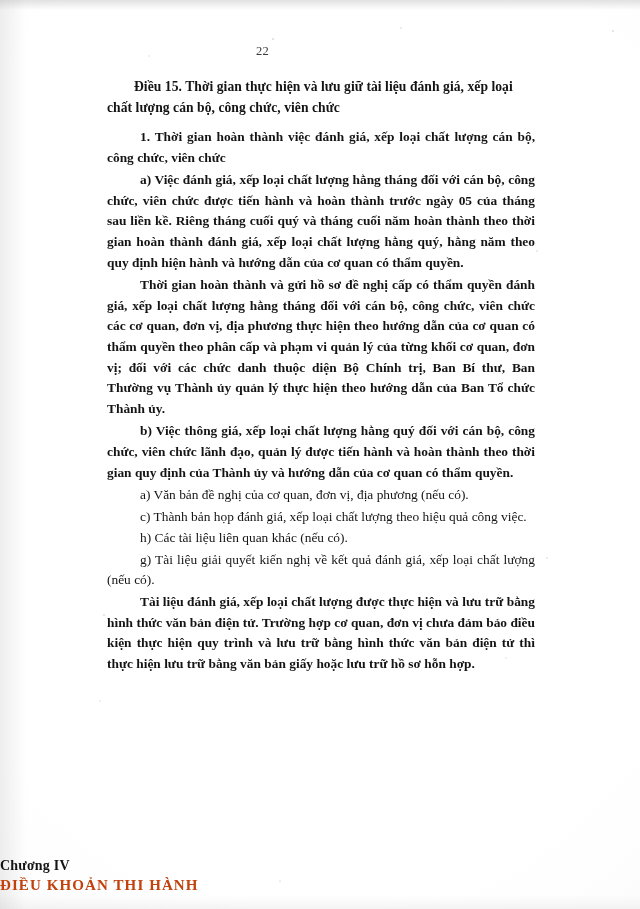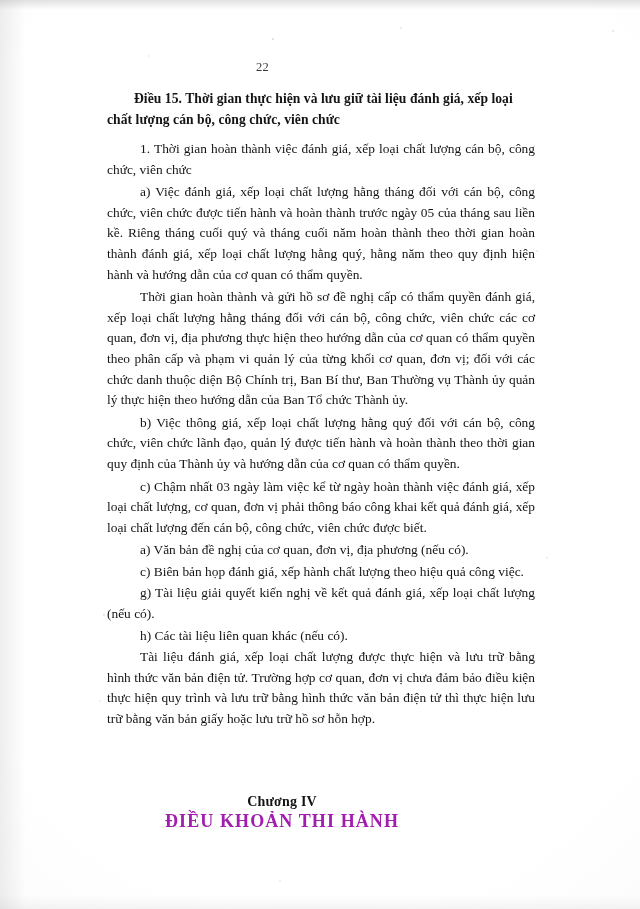--- a/index.html
+++ b/index.html
@@ -54,33 +54,33 @@
 
   .content {
     position: absolute;
     left: 0; top: 0;
     width: 640px;
     height: 909px;
   }
 
   .page-number {
     position: absolute;
-    top: 60px;
+    top: 44px;
     left: 0;
     width: 525px;
     text-align: center;
     font-size: 12.5px;
     color: #3a3a3a;
     letter-spacing: 0.3px;
   }
 
   .body-col {
     position: absolute;
     left: 107px;
-    top: 88px;
+    top: 76px;
     width: 428px;
   }
 
   p {
     margin: 0;
     font-size: 13.4px;
     line-height: 20.6px;
     text-align: justify;
     text-justify: inter-word;
     color: #141414;
@@ -93,51 +93,52 @@
     text-align: left;
     margin-bottom: 9px;
     font-size: 13.6px;
     line-height: 21px;
     letter-spacing: 0.05px;
   }
 
   .para {
     text-indent: 33px;
     margin-bottom: 1px;
+    font-weight: bold;
   }
 
   .para.gap {
     margin-bottom: 2px;
   }
 
   .list-item {
     text-indent: 33px;
     margin-bottom: 1px;
   }
 
   .chapter-block {
     position: absolute;
     left: 0;
-    top: 792px;
+    top: 856px;
     width: 564px;
-    text-align: center;
+    text-align: left;
   }
   .chapter-label {
     font-size: 14px;
     font-weight: bold;
     line-height: 19px;
     letter-spacing: 0.2px;
     color: #141414;
   }
   .chapter-title {
-    font-size: 18px;
+    font-size: 15px;
     font-weight: bold;
     line-height: 20px;
     letter-spacing: 1.1px;
-    color: #a21caf;
+    color: #c2410c;
   }
 </style>
 </head>
 <body>
 
 <div class="page"></div>
 <div class="scan-edge-top"></div>
 <div class="scan-edge-left"></div>
 <div class="scan-edge-bottom"></div>
 
@@ -161,34 +162,33 @@
     <p class="article-heading">Điều 15. Thời gian thực hiện và lưu giữ tài liệu đánh giá, xếp loại chất lượng cán bộ, công chức, viên chức</p>
 
     <p class="para gap">1. Thời gian hoàn thành việc đánh giá, xếp loại chất lượng cán bộ, công chức, viên chức</p>
 
     <p class="para gap">a) Việc đánh giá, xếp loại chất lượng hằng tháng đối với cán bộ, công chức, viên chức được tiến hành và hoàn thành trước ngày 05 của tháng sau liền kề. Riêng tháng cuối quý và tháng cuối năm hoàn thành theo thời gian hoàn thành đánh giá, xếp loại chất lượng hằng quý, hằng năm theo quy định hiện hành và hướng dẫn của cơ quan có thẩm quyền.</p>
 
     <p class="para gap">Thời gian hoàn thành và gửi hồ sơ đề nghị cấp có thẩm quyền đánh giá, xếp loại chất lượng hằng tháng đối với cán bộ, công chức, viên chức các cơ quan, đơn vị, địa phương thực hiện theo hướng dẫn của cơ quan có thẩm quyền theo phân cấp và phạm vi quản lý của từng khối cơ quan, đơn vị; đối với các chức danh thuộc diện Bộ Chính trị, Ban Bí thư, Ban Thường vụ Thành ủy quản lý thực hiện theo hướng dẫn của Ban Tổ chức Thành ủy.</p>
 
     <p class="para gap">b) Việc thông giá, xếp loại chất lượng hằng quý đối với cán bộ, công chức, viên chức lãnh đạo, quản lý được tiến hành và hoàn thành theo thời gian quy định của Thành ủy và hướng dẫn của cơ quan có thẩm quyền.</p>
 
-    <p class="para gap">c) Chậm nhất 03 ngày làm việc kể từ ngày hoàn thành việc đánh giá, xếp loại chất lượng, cơ quan, đơn vị phải thông báo công khai kết quả đánh giá, xếp loại chất lượng đến cán bộ, công chức, viên chức được biết.</p>
 
 
     <p class="list-item">a) Văn bản đề nghị của cơ quan, đơn vị, địa phương (nếu có).</p>
 
 
-    <p class="list-item">c) Biên bản họp đánh giá, xếp hành chất lượng theo hiệu quả công việc.</p>
+    <p class="list-item">c) Thành bản họp đánh giá, xếp loại chất lượng theo hiệu quả công việc.</p>
 
 
 
 
+    <p class="list-item">h) Các tài liệu liên quan khác (nếu có).</p>
+
     <p class="list-item">g) Tài liệu giải quyết kiến nghị về kết quả đánh giá, xếp loại chất lượng (nếu có).</p>
-
-    <p class="list-item">h) Các tài liệu liên quan khác (nếu có).</p>
 
     <p class="para">Tài liệu đánh giá, xếp loại chất lượng được thực hiện và lưu trữ bằng hình thức văn bản điện tử. Trường hợp cơ quan, đơn vị chưa đảm bảo điều kiện thực hiện quy trình và lưu trữ bằng hình thức văn bản điện tử thì thực hiện lưu trữ bằng văn bản giấy hoặc lưu trữ hồ sơ hỗn hợp.</p>
 
   </div>
 
   <div class="chapter-block">
     <div class="chapter-label">Chương IV</div>
     <div class="chapter-title">ĐIỀU KHOẢN THI HÀNH</div>
   </div>
 

